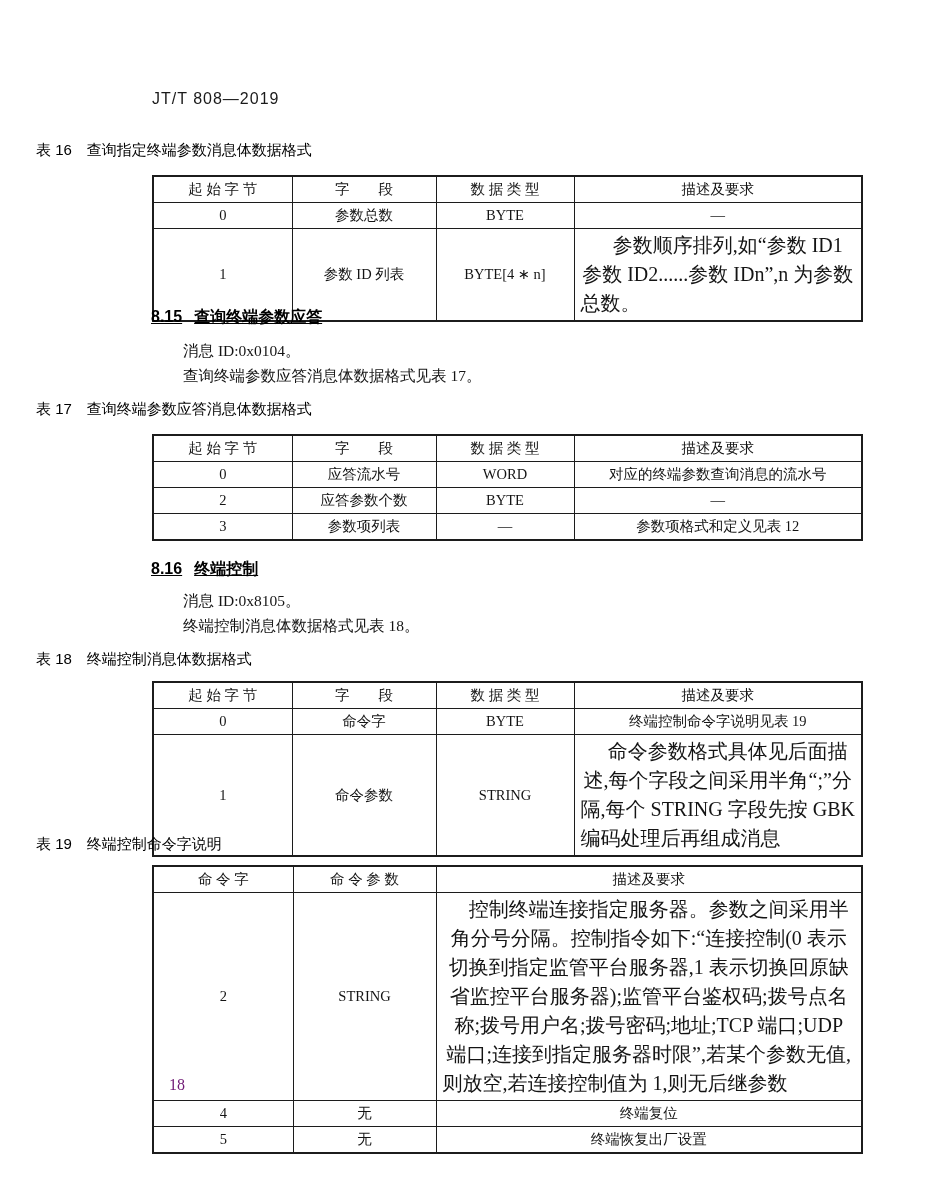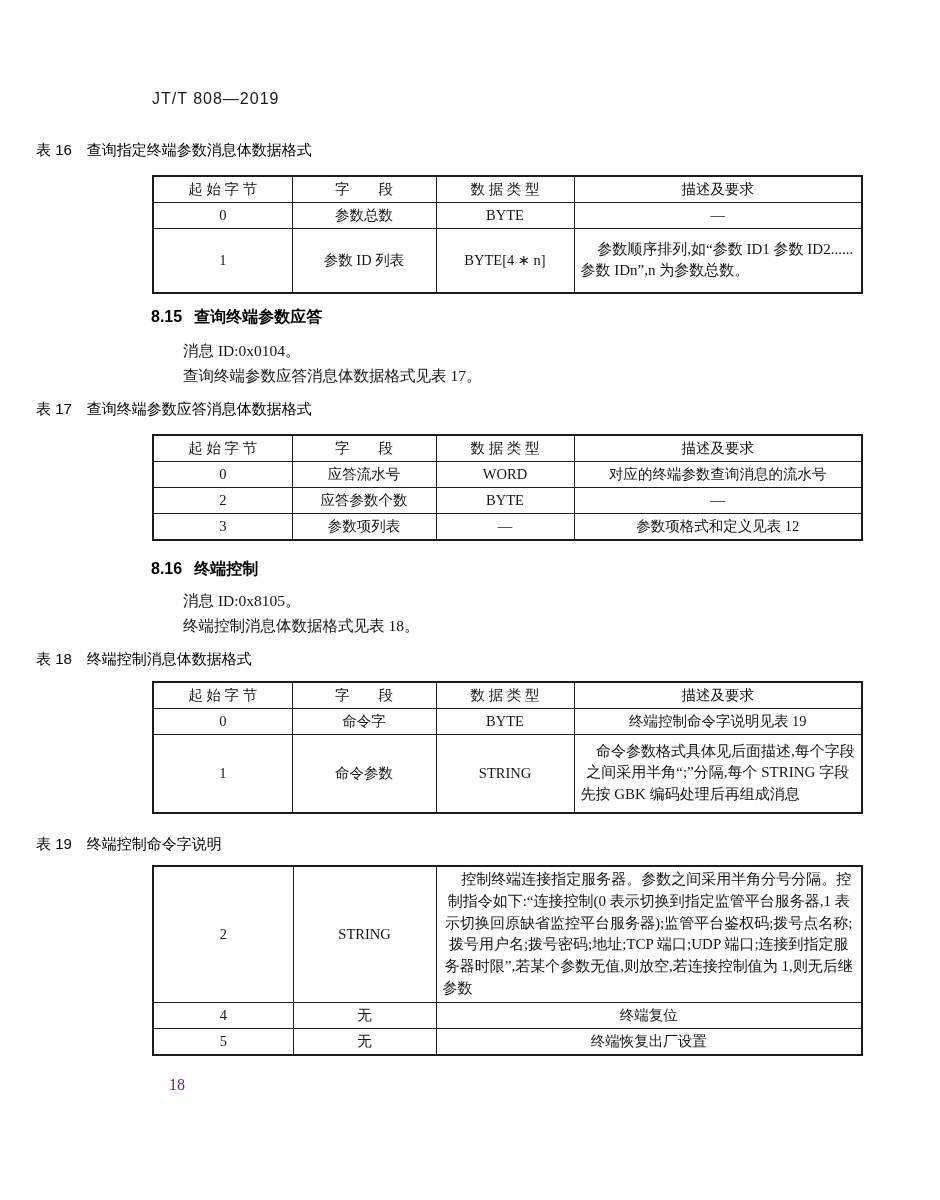--- a/index.html
+++ b/index.html
@@ -17,42 +17,42 @@
   .caption {
     left: 0; width: 920px; text-align: left;
     font-family: "Liberation Sans", sans-serif;
     font-weight: normal; font-size: 15px; color: #000;
   }
   .caption .gap { display: inline-block; width: 15px; }
 
   .section-heading {
     left: 115px;
     font-family: "Liberation Sans", sans-serif;
-    font-weight: bold; font-size: 16px; color: #000;
+    font-weight: bold; font-size: 16px; color: #000; text-decoration: underline;
   }
   .section-heading .gap { display: inline-block; width: 12px; }
 
   .para { left: 147px; font-size: 15.5px; color: #141414; }
 
   table.std {
     border-collapse: collapse; table-layout: fixed;
     width: 709px; left: 116px;
     font-size: 14.5px; color: #141414;
     border: 2px solid #1c1c1c;
   }
   table.std th, table.std td {
     border: 1px solid #1c1c1c;
     font-weight: normal; text-align: center; vertical-align: middle;
     padding: 2px 6px; line-height: 1.45;
   }
   table.std th { font-size: 14.5px; text-align: center; }
   td.desc {
     text-align: justify; text-align-last: left;
     text-indent: 1em; padding: 5px 12px;
-    line-height: 25.5px; font-size: 15px;
+    line-height: 25.5px; font-size: 20px;
   }
   td.leftcell { text-align: left; padding-left: 14px; }
 
   .page-number { left: 133px; top: 1076px; font-size: 16px; color: #701a75; }
 </style>
 </head>
 <body>
 
 <div class="abs running-header">JT/T 808—2019</div>
 
@@ -179,20 +179,25 @@
   <span>表 19</span><span class="gap"></span><span>终端控制命令字说明</span>
 </div>
 
 <table class="abs std" style="top:865px;">
   <colgroup>
       <col style="width:140px">
       <col style="width:143px">
       <col style="width:426px">
     </colgroup>
   <tbody>
+      <tr style="height:26px">
+    <th>命 令 字</th>
+    <th>命 令 参 数</th>
+    <th>描述及要求</th>
+  </tr>
   <tr style="height:128px">
     <td>2</td>
     <td>STRING</td>
     <td class="desc">控制终端连接指定服务器。参数之间采用半角分号分隔。控制指令如下:“连接控制(0 表示切换到指定监管平台服务器,1 表示切换回原缺省监控平台服务器);监管平台鉴权码;拨号点名称;拨号用户名;拨号密码;地址;TCP 端口;UDP 端口;连接到指定服务器时限”,若某个参数无值,则放空,若连接控制值为 1,则无后继参数</td>
   </tr>
   <tr style="height:25px">
     <td>4</td>
     <td>无</td>
     <td class="leftcell">终端复位</td>
   </tr>

